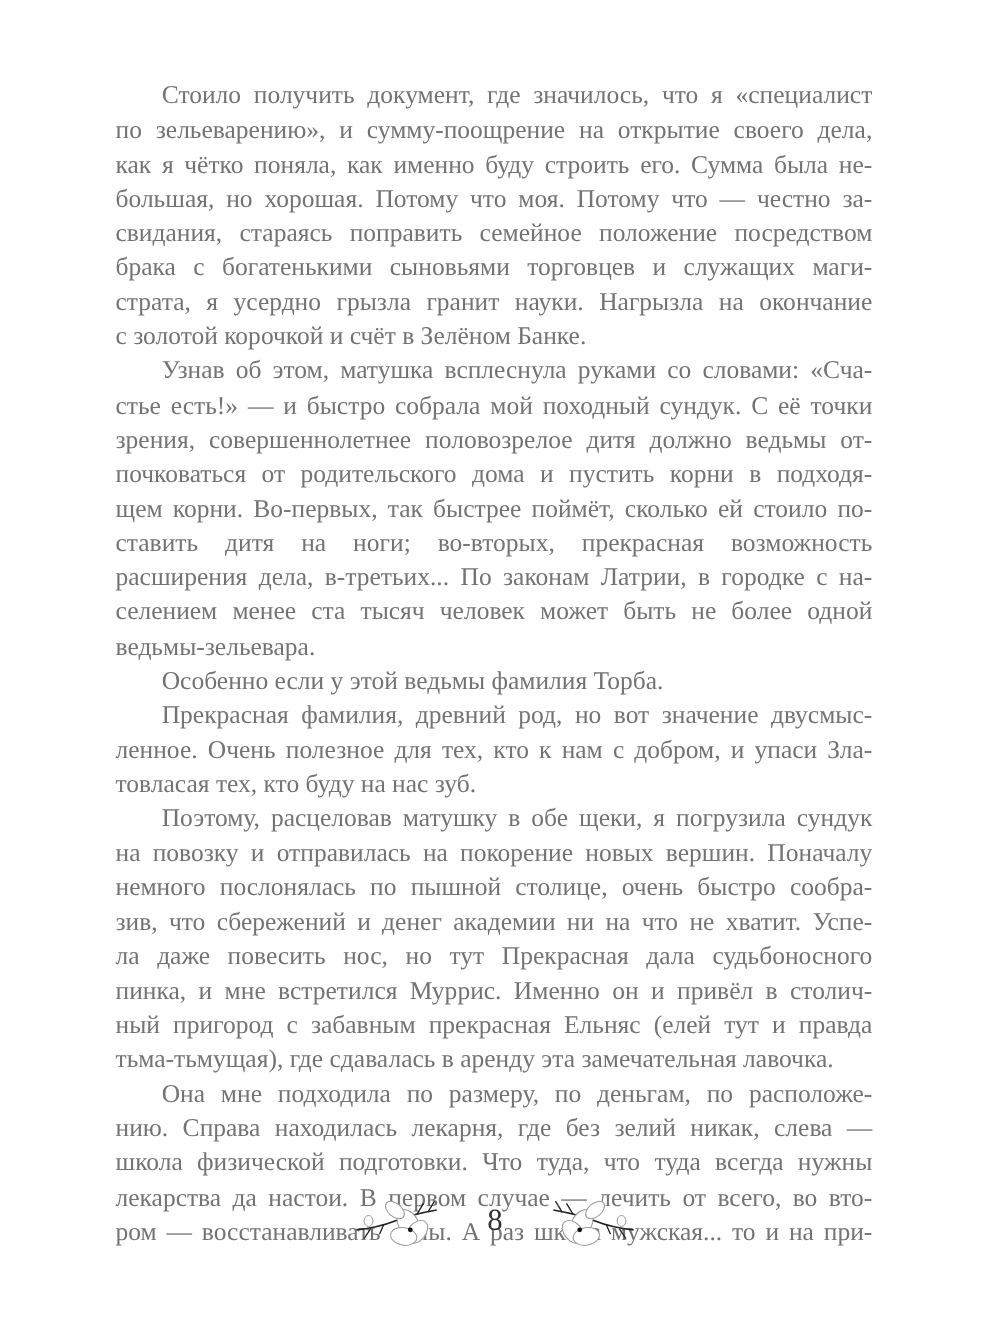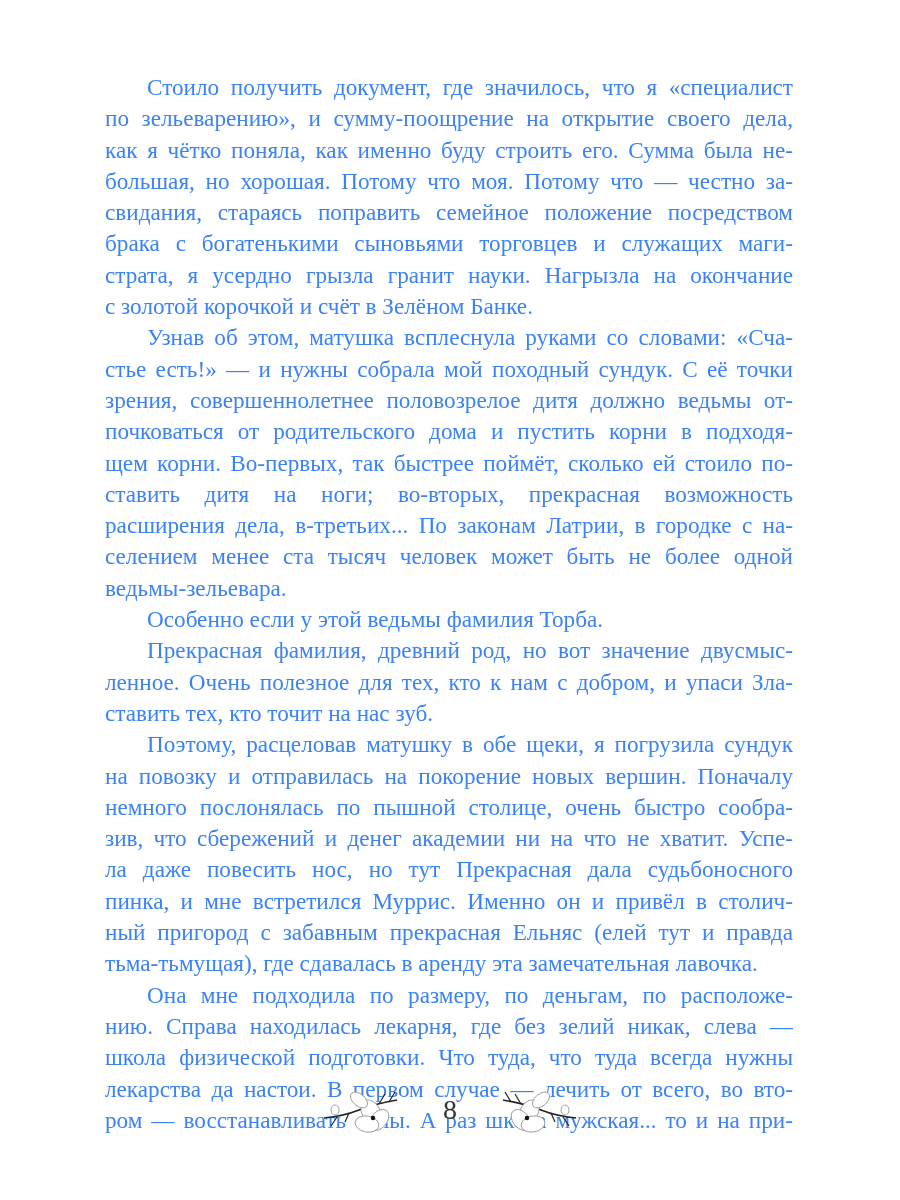--- a/index.html
+++ b/index.html
@@ -1,20 +1,20 @@
 <!DOCTYPE html>
 <html><head>
 <meta charset="utf-8">
 <style>
   html, body { margin: 0; padding: 0; background: #ffffff; }
   body { width: 900px; height: 1200px; position: relative; overflow: hidden; }
   .page {
     position: absolute; left: 105px; top: 72px; width: 688px;
     font-family: "Liberation Serif", "DejaVu Serif", serif;
-    font-size: 23.2px; line-height: 31.3px; color: #3b82f6;
+    font-size: 23.2px; line-height: 31.3px; color: #737373;
   }
   .line { display: block; white-space: nowrap; text-align: justify; text-align-last: justify; height: 31.3px; }
   .line.last { text-align-last: left; }
   .line.indent { padding-left: 42px; }
   .footer {
     position: absolute; left: 0; top: 1075px; width: 900px; height: 70px;
     display: flex; align-items: center; justify-content: center; gap: 34px;
   }
   .orn { width: 90px; height: 60px; }
   .page-num { font-family: "Liberation Serif", serif; font-size: 28px; color: #333; }
@@ -25,32 +25,32 @@
 <div class="page" id="page-body">
     <span class="line indent">Стоило получить документ, где значилось, что я «специалист</span>
     <span class="line">по зельеварению», и сумму-поощрение на открытие своего дела,</span>
     <span class="line">как я чётко поняла, как именно буду строить его. Сумма была не-</span>
     <span class="line">большая, но хорошая. Потому что моя. Потому что — честно за-</span>
     <span class="line">свидания, стараясь поправить семейное положение посредством</span>
     <span class="line">брака с богатенькими сыновьями торговцев и служащих маги-</span>
     <span class="line">страта, я усердно грызла гранит науки. Нагрызла на окончание</span>
     <span class="line last">с золотой корочкой и счёт в Зелёном Банке.</span>
     <span class="line indent">Узнав об этом, матушка всплеснула руками со словами: «Сча-</span>
-    <span class="line">стье есть!» — и нужны собрала мой походный сундук. С её точки</span>
+    <span class="line">стье есть!» — и быстро собрала мой походный сундук. С её точки</span>
     <span class="line">зрения, совершеннолетнее половозрелое дитя должно ведьмы от-</span>
     <span class="line">почковаться от родительского дома и пустить корни в подходя-</span>
     <span class="line">щем корни. Во-первых, так быстрее поймёт, сколько ей стоило по-</span>
     <span class="line">ставить дитя на ноги; во-вторых, прекрасная возможность</span>
     <span class="line">расширения дела, в-третьих... По законам Латрии, в городке с на-</span>
     <span class="line">селением менее ста тысяч человек может быть не более одной</span>
     <span class="line last">ведьмы-зельевара.</span>
     <span class="line indent last">Особенно если у этой ведьмы фамилия Торба.</span>
     <span class="line indent">Прекрасная фамилия, древний род, но вот значение двусмыс-</span>
     <span class="line">ленное. Очень полезное для тех, кто к нам с добром, и упаси Зла-</span>
-    <span class="line last">ставить тех, кто точит на нас зуб.</span>
+    <span class="line last">товласая тех, кто буду на нас зуб.</span>
     <span class="line indent">Поэтому, расцеловав матушку в обе щеки, я погрузила сундук</span>
     <span class="line">на повозку и отправилась на покорение новых вершин. Поначалу</span>
     <span class="line">немного послонялась по пышной столице, очень быстро сообра-</span>
     <span class="line">зив, что сбережений и денег академии ни на что не хватит. Успе-</span>
     <span class="line">ла даже повесить нос, но тут Прекрасная дала судьбоносного</span>
     <span class="line">пинка, и мне встретился Муррис. Именно он и привёл в столич-</span>
     <span class="line">ный пригород с забавным прекрасная Ельняс (елей тут и правда</span>
     <span class="line last">тьма-тьмущая), где сдавалась в аренду эта замечательная лавочка.</span>
     <span class="line indent">Она мне подходила по размеру, по деньгам, по расположе-</span>
     <span class="line">нию. Справа находилась лекарня, где без зелий никак, слева —</span>

